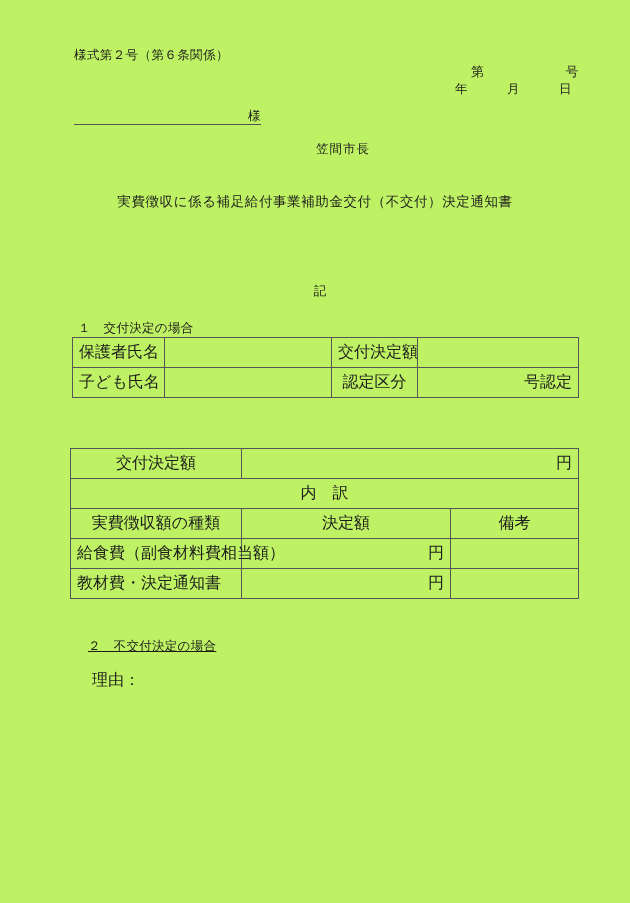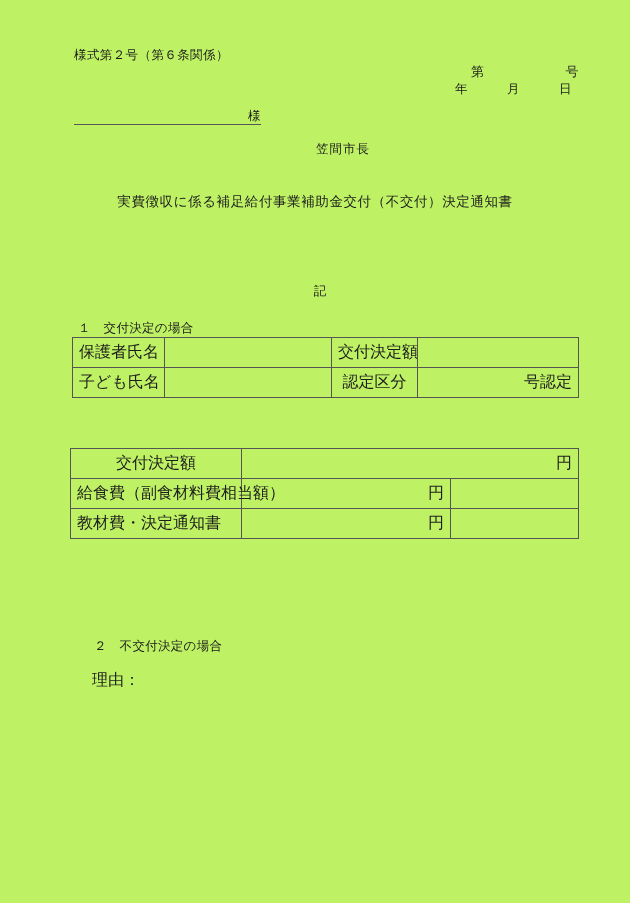--- a/index.html
+++ b/index.html
@@ -103,21 +103,21 @@
     box-sizing: border-box;
   }
 
   
   .sec-head {
     font-size: 12.5px;
     white-space: pre;
     letter-spacing: 0.3px;
   }
   .sec1 { left: 78px; top: 320px; text-align: right; }
-  .sec2 { left: 94px; top: 638px; }
+  .sec2 { left: 88px; top: 638px; text-decoration: underline; }
   .reason { left: 92px; top: 670px; font-size: 16px; white-space: pre; }
 
   
   table.doc-tbl {
     position: absolute;
     border-collapse: collapse;
     font-size: 16px;
     table-layout: fixed;
   }
   table.doc-tbl td {
@@ -190,20 +190,28 @@
       <col style="width:171px">
       <col style="width:209px">
       <col style="width:128px">
     </colgroup>
     <tbody>
       <tr>
         <td class="ctr tall">交付決定額</td>
         <td class="rgt tall" colspan="2">円</td>
       </tr>
       <tr>
+        <td class="ctr" colspan="3">内　訳</td>
+      </tr>
+      <tr>
+        <td class="ctr">実費徴収額の種類</td>
+        <td class="ctr">決定額</td>
+        <td class="ctr">備考</td>
+      </tr>
+      <tr>
         <td class="lft tall">給食費（副食材料費相当額）</td>
         <td class="rgt tall">円</td>
         <td class="lft tall"></td>
       </tr>
       <tr>
         <td class="lft tall">教材費・決定通知書</td>
         <td class="rgt tall">円</td>
         <td class="lft tall"></td>
       </tr>
     </tbody>

